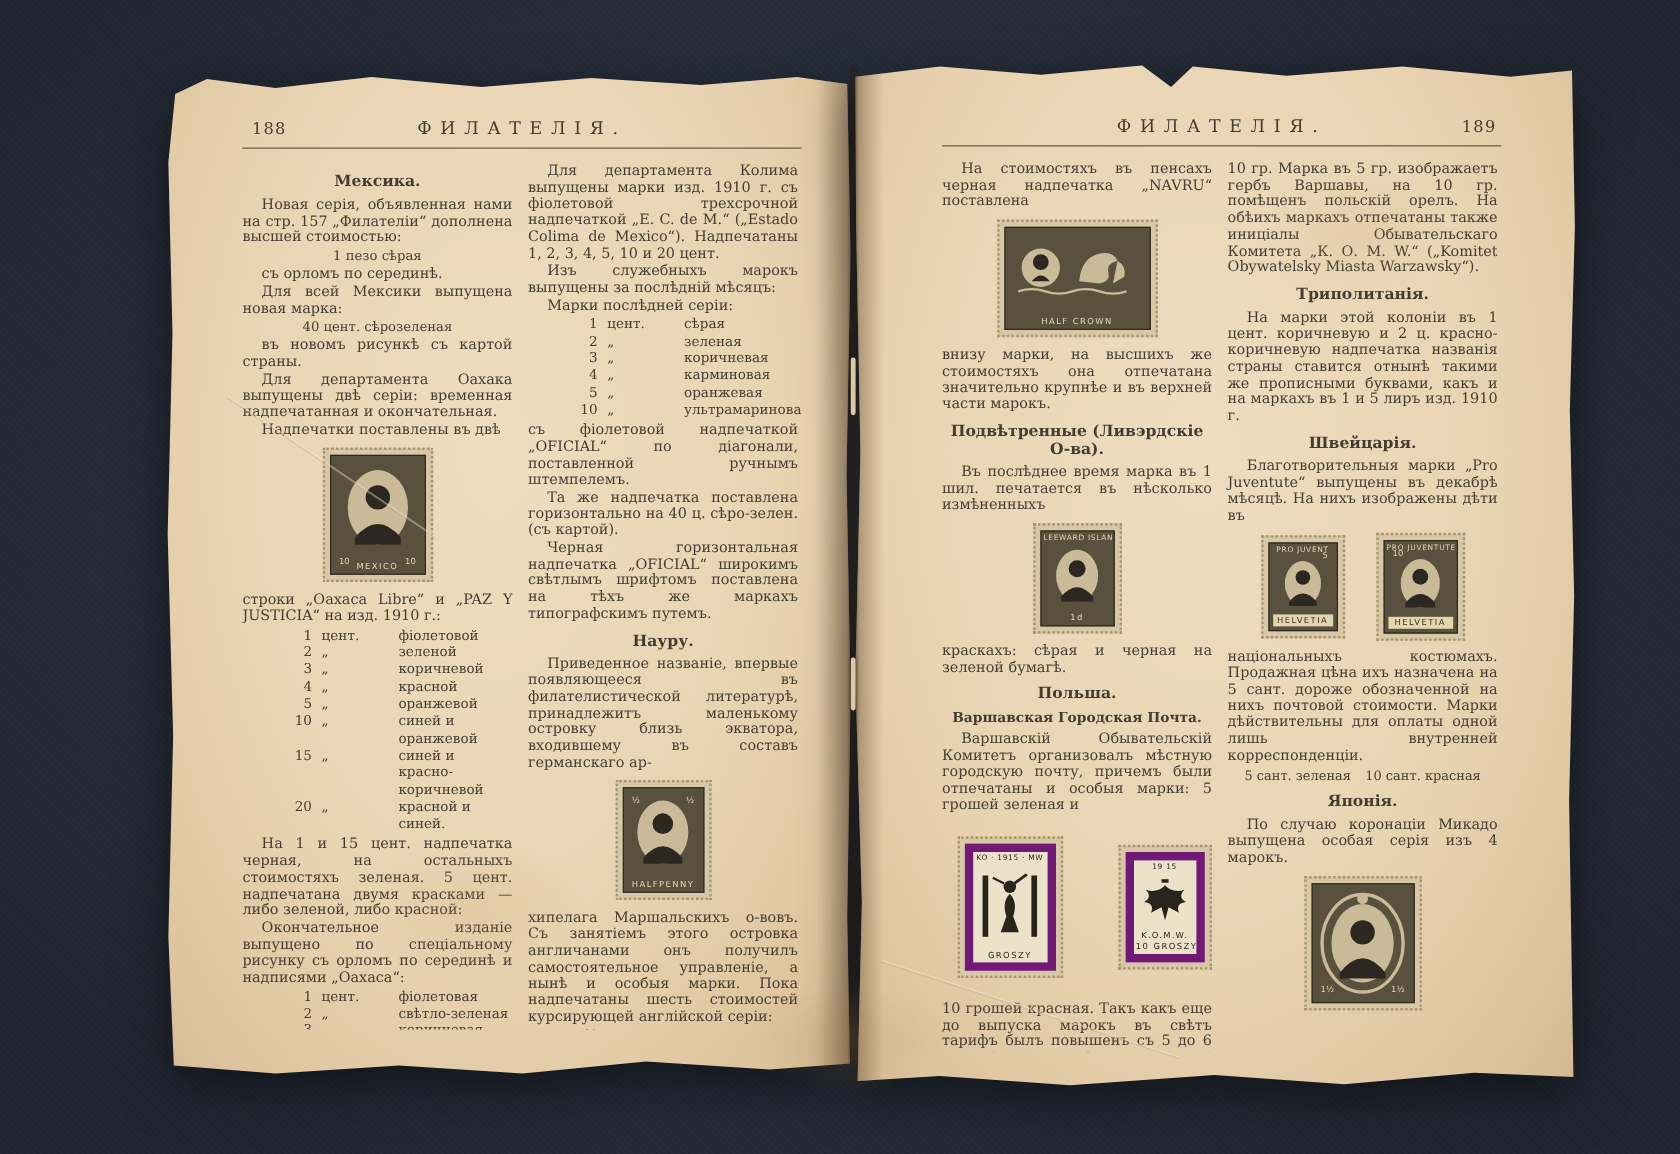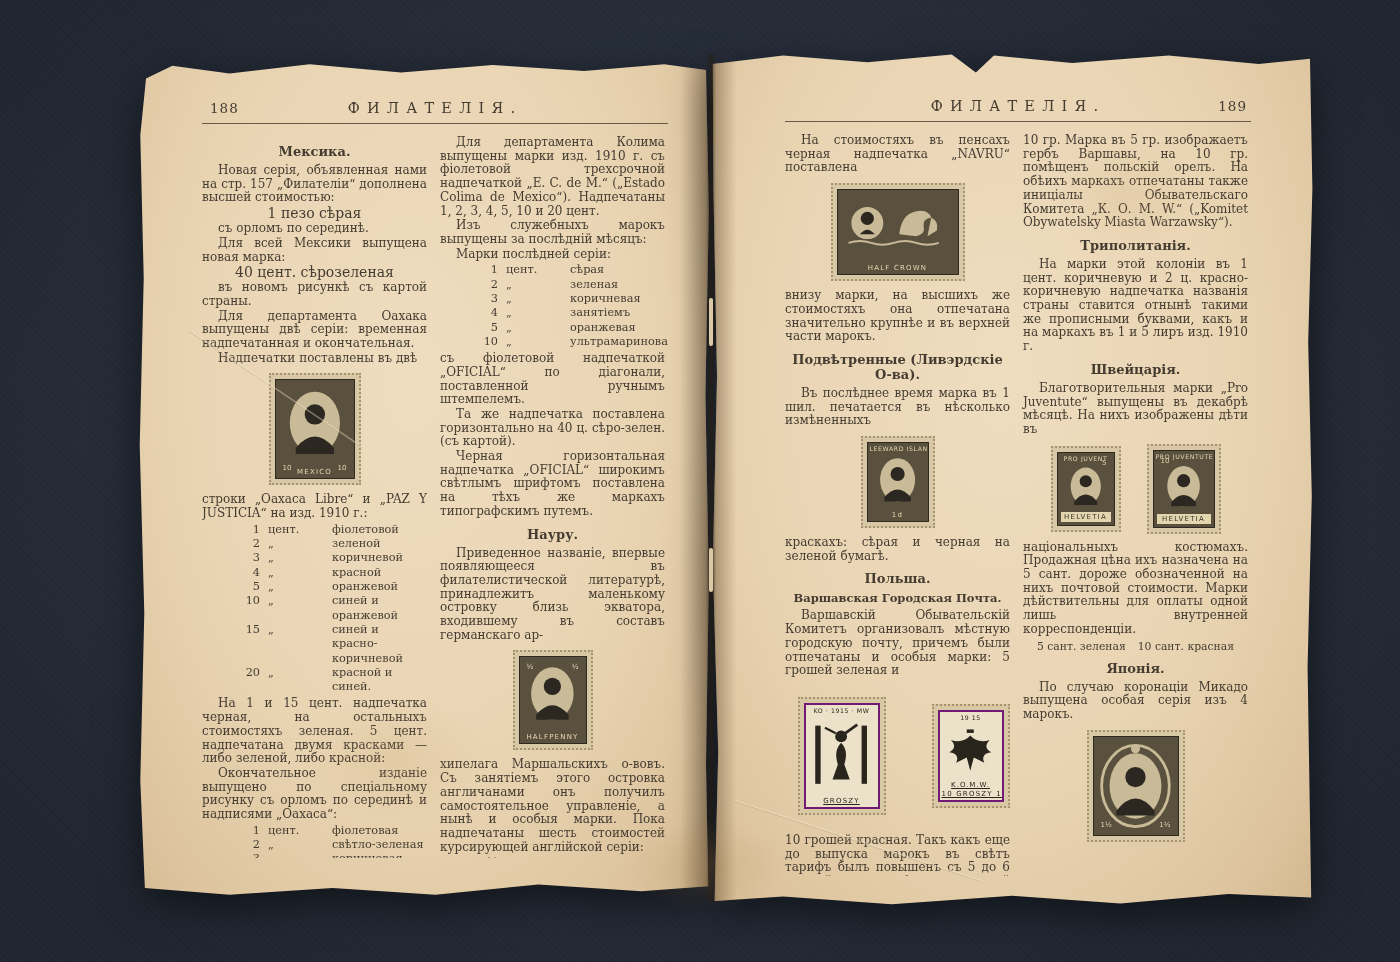--- a/index.html
+++ b/index.html
@@ -37,33 +37,33 @@
   .header-rule{border:0;border-top:1.4px solid rgba(74,60,44,.8);margin:3px 0 0;}
   .cols{display:flex;gap:13px;margin-top:12px;overflow:hidden;}
   .left .cols{height:722px;}
   .right .cols{height:742px;}
   .col{width:225px;flex:0 0 225px;}
   
   .blk-h{text-align:center;font-weight:bold;font-size:13px;margin:8px 0 5px;}
   .blk-sh{text-align:center;font-weight:bold;font-size:11.5px;margin:1px 0 4px;}
   .blk-p{font-size:12px;line-height:13.7px;text-align:justify;margin:0 0 1px;}
   .blk-p.indent{text-indent:16px;}
-  .blk-c{text-align:center;font-size:14px;line-height:13px;margin:2px 0;}
+  .blk-c{text-align:center;font-size:11px;line-height:13px;margin:2px 0;}
   .blk-list{margin:2px 0 3px 28px;font-size:11.3px;}
   .lr{display:flex;line-height:14.3px;}
   .lr-n{width:30px;text-align:right;flex:0 0 30px;}
   .lr-u{width:64px;flex:0 0 64px;padding-left:8px;}
   .lr-v{flex:1;}
   .blk-cols2{display:flex;justify-content:space-between;padding:0 14px;font-size:10.8px;margin:3px 0 1px;}
   
   .stamps2{display:flex;justify-content:center;align-items:center;margin:7px 0;}
   .stamp{position:relative;display:block;margin:8px auto;background:#d8c8a5;border:2px dotted #a7946e;box-sizing:border-box;}
   .s-frame{position:absolute;inset:4px;display:flex;flex-direction:column;}
   .dark .s-frame{background:#59503e;border:1px solid #2f2a21;color:#e6d9b2;}
-  .light .s-frame{background:#ece2c9;border:2px solid #701a75;color:#29251d;text-decoration:underline;}
+  .light .s-frame{background:#ece2c9;border:7px solid #701a75;color:#29251d;}
   .s-top{font-family:"DejaVu Sans",sans-serif;font-size:6.2px;letter-spacing:.6px;text-align:center;padding:2px 2px 0;white-space:nowrap;overflow:hidden;}
   .s-mid{font-family:"DejaVu Sans",sans-serif;font-size:7px;letter-spacing:1px;text-align:center;}
   .s-bottom{font-family:"DejaVu Sans",sans-serif;font-size:7px;letter-spacing:1.2px;text-align:center;padding:1px 2px 2px;white-space:nowrap;overflow:hidden;}
   .s-bottom.band{background:#e3d6ae;color:#3a342a;margin:0 3px 3px;padding:1px 0;}
   .s-motif{flex:1;min-height:0;display:flex;align-items:center;justify-content:center;overflow:hidden;}
   .s-c{position:absolute;font-family:"DejaVu Sans",sans-serif;font-size:7px;}
   .s-c.tl{top:6px;left:7px;} .s-c.tr{top:6px;right:7px;}
   .s-c.bl{bottom:6px;left:7px;} .s-c.br{bottom:6px;right:7px;}
   
   .spine-shadow{position:absolute;left:706px;top:54px;width:10px;height:848px;
@@ -194,21 +194,21 @@
                 <span class="lr-v">зеленая</span>
               </div>
               <div class="lr">
                 <span class="lr-n">3</span>
                 <span class="lr-u">„</span>
                 <span class="lr-v">коричневая</span>
               </div>
               <div class="lr">
                 <span class="lr-n">4</span>
                 <span class="lr-u">„</span>
-                <span class="lr-v">занятіемъ</span>
+                <span class="lr-v">карминовая</span>
               </div>
               <div class="lr">
                 <span class="lr-n">5</span>
                 <span class="lr-u">„</span>
                 <span class="lr-v">оранжевая</span>
               </div>
               <div class="lr">
                 <span class="lr-n">10</span>
                 <span class="lr-u">„</span>
                 <span class="lr-v">ультрамариновая</span>

